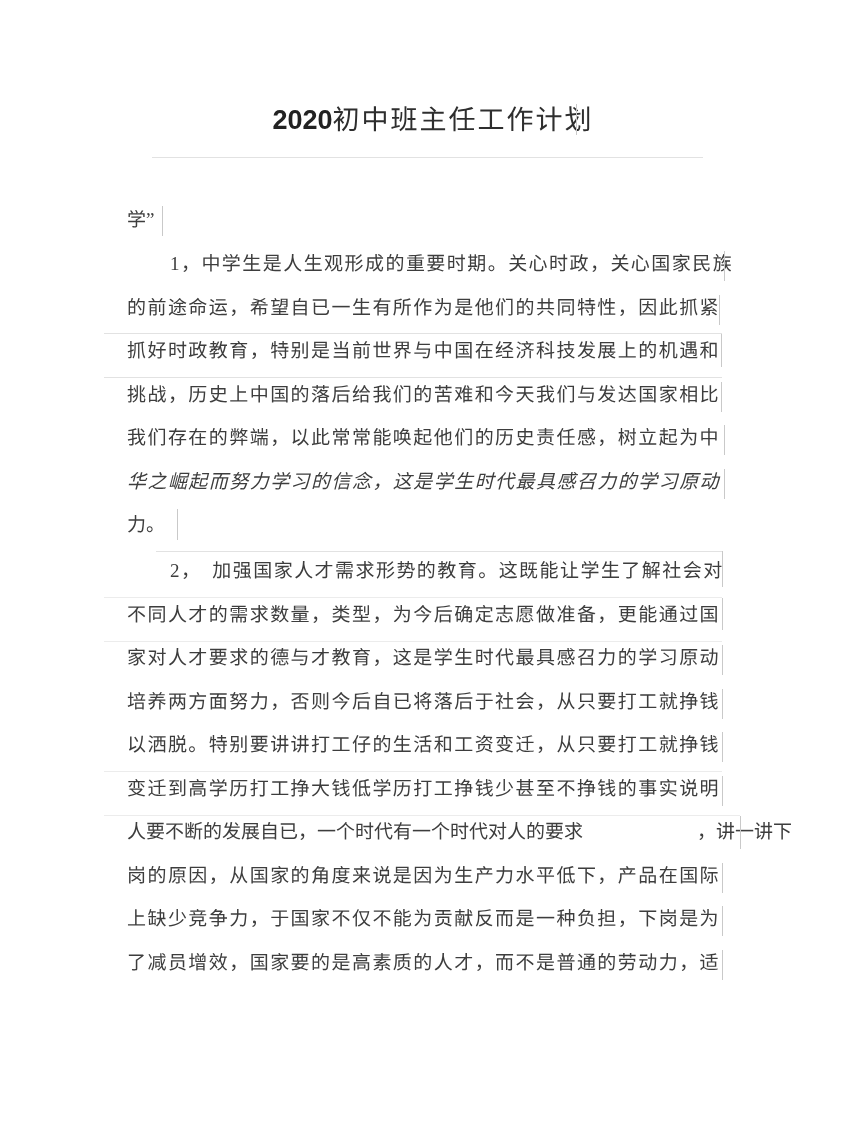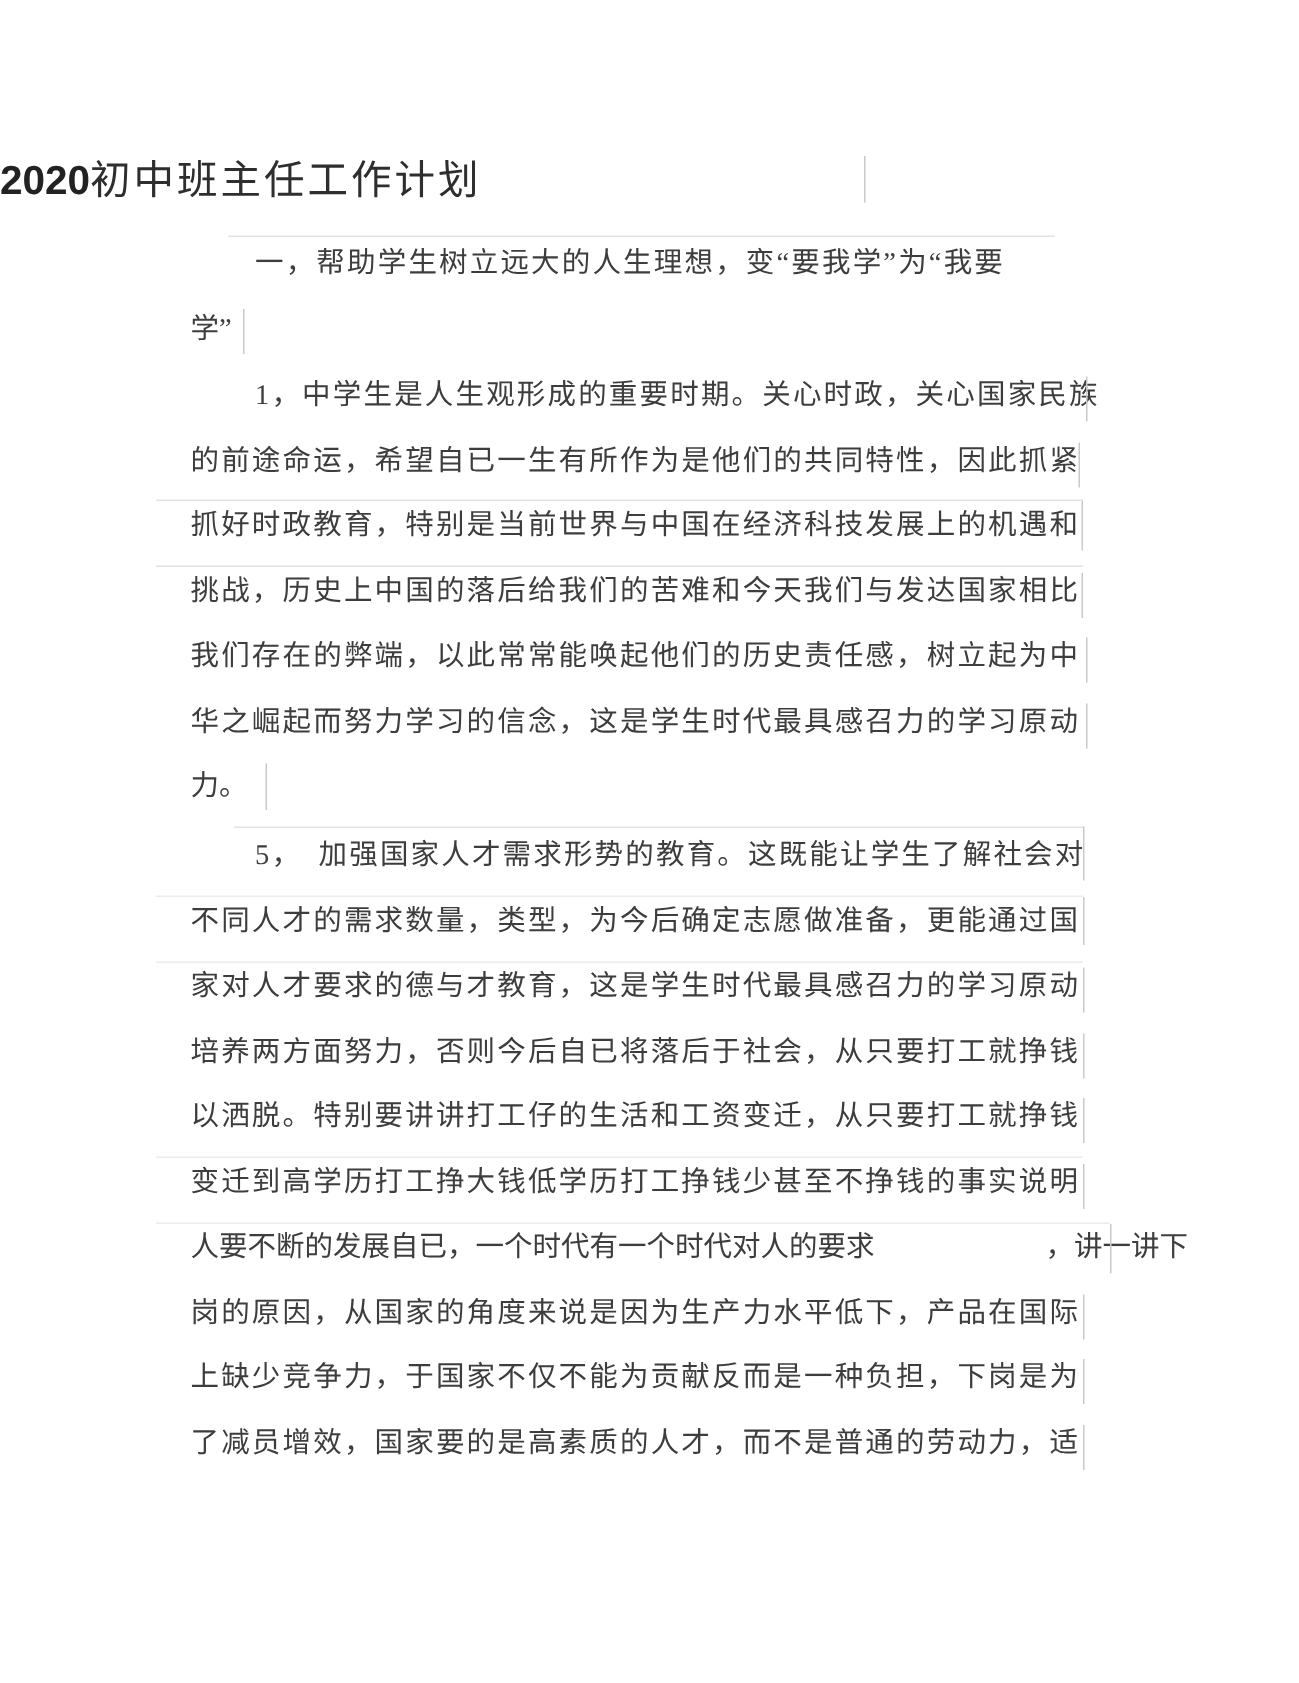--- a/index.html
+++ b/index.html
@@ -15,21 +15,21 @@
     overflow: hidden;
     font-family: "Liberation Serif", "DejaVu Serif", serif;
     color: #3d3d3d;
   }
   .doc-title {
     position: absolute;
     top: 103px;
     left: 0;
     right: 0;
     margin: 0;
-    text-align: left;
+    text-align: center;
     font-size: 27px;
     font-weight: 400;
     letter-spacing: 2px;
     color: #2e2e2e;
     line-height: 34px;
   }
   .doc-title .title-num {
     font-family: "Liberation Sans", "DejaVu Sans", sans-serif;
     font-weight: 700;
     letter-spacing: 0;
@@ -60,30 +60,29 @@
     background: #c9c9c9;
   }
 </style>
 </head>
 <body>
 
 <div class="page">
 
   <h1 class="doc-title"><span class="title-num">2020</span><span>初中班主任工作计划</span></h1>
 
-  <div class="line indent" style="top:161px;">一，帮助学生树立远大的人生理想，变“要我学”为“我要</div>
   <div class="line nojust" style="top:205px;">学”</div>
   <div class="line indent" style="top:249px;">1，中学生是人生观形成的重要时期。关心时政，关心国家民族</div>
   <div class="line" style="top:293px;">的前途命运，希望自已一生有所作为是他们的共同特性，因此抓紧</div>
   <div class="line" style="top:336px;">抓好时政教育，特别是当前世界与中国在经济科技发展上的机遇和</div>
   <div class="line" style="top:380px;">挑战，历史上中国的落后给我们的苦难和今天我们与发达国家相比</div>
   <div class="line" style="top:423px;font-family:Liberation Serif, serif;">我们存在的弊端，以此常常能唤起他们的历史责任感，树立起为中</div>
-  <div class="line" style="top:467px;">华之崛起而努力学习的信念，这是学生时代最具感召力的学习原动</div>
+  <div class="line" style="top:467px;font-style:italic;">华之崛起而努力学习的信念，这是学生时代最具感召力的学习原动</div>
   <div class="line nojust" style="top:510px;">力。</div>
-  <div class="line indent" style="top:556px;">5，　加强国家人才需求形势的教育。这既能让学生了解社会对</div>
+  <div class="line indent" style="top:556px;">2，　加强国家人才需求形势的教育。这既能让学生了解社会对</div>
   <div class="line" style="top:600px;">不同人才的需求数量，类型，为今后确定志愿做准备，更能通过国</div>
   <div class="line" style="top:643px;">家对人才要求的德与才教育，这是学生时代最具感召力的学习原动</div>
   <div class="line" style="top:687px;">培养两方面努力，否则今后自已将落后于社会，从只要打工就挣钱</div>
   <div class="line" style="top:774px;">变迁到高学历打工挣大钱低学历打工挣钱少甚至不挣钱的事实说明</div>
   <div class="line" style="top:730px;">以洒脱。特别要讲讲打工仔的生活和工资变迁，从只要打工就挣钱</div>
   <div class="line" style="top:861px;">岗的原因，从国家的角度来说是因为生产力水平低下，产品在国际</div>
   <div class="line nojust" style="top:817px;">人要不断的发展自已，一个时代有一个时代对人的要求　　　　　　，讲一讲下</div>
   <div class="line" style="top:904px;">上缺少竞争力，于国家不仅不能为贡献反而是一种负担，下岗是为</div>
   <div class="line" style="top:948px;">了减员增效，国家要的是高素质的人才，而不是普通的劳动力，适</div>
 

